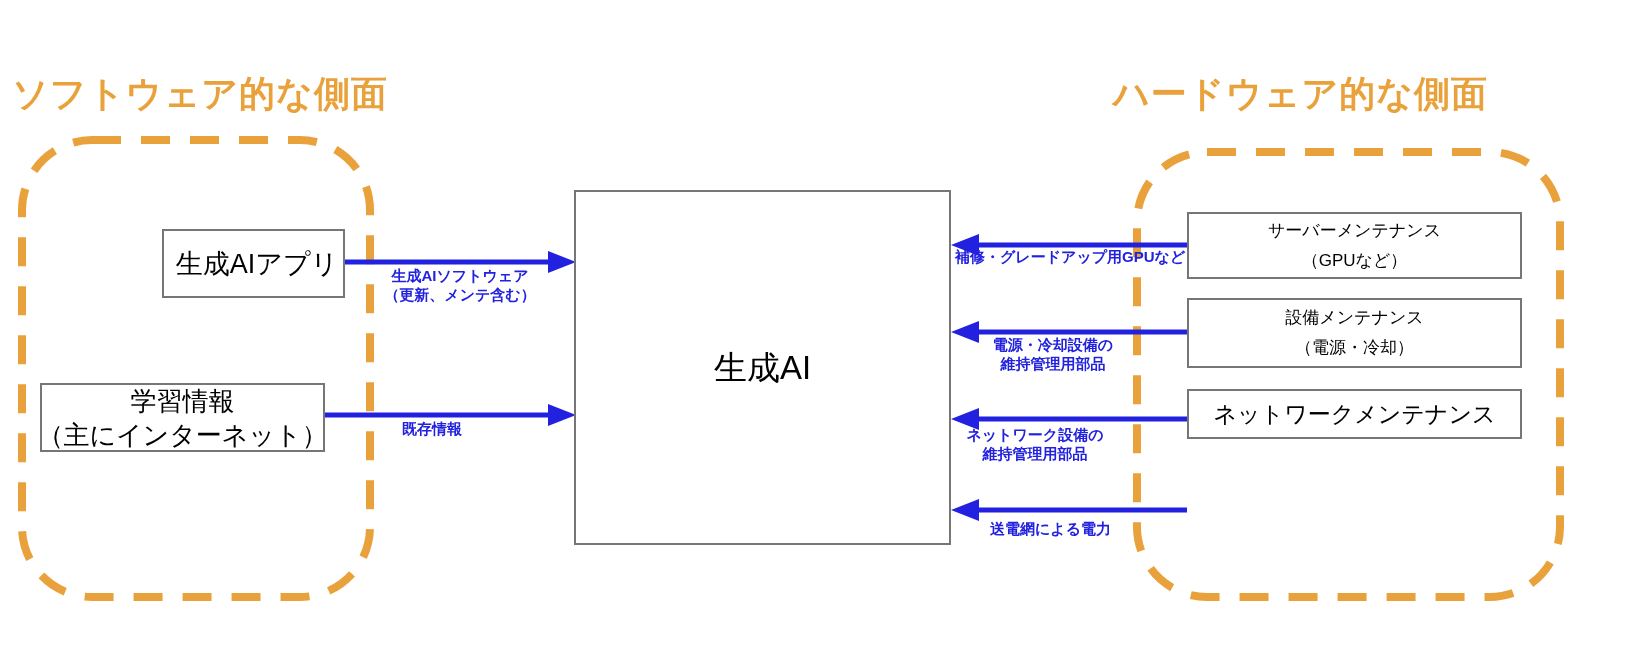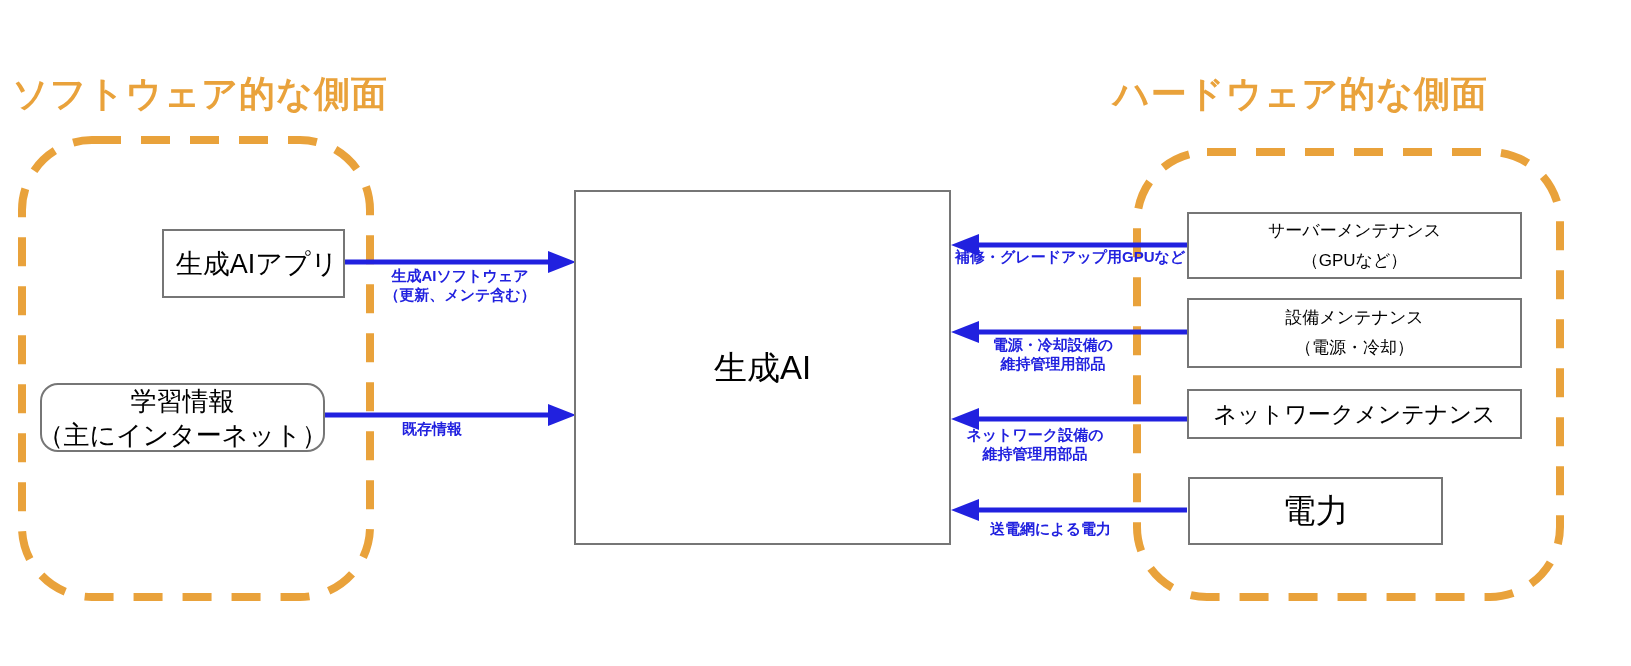--- a/index.html
+++ b/index.html
@@ -115,21 +115,21 @@
     </g>
   </svg>
 
   <div class="section-heading" style="left:12px; top:70px;">ソフトウェア的な側面</div>
   <div class="section-heading" style="left:1113px; top:70px;">ハードウェア的な側面</div>
 
   <div class="node-box box-md" style="left:162px; top:229px; width:183px; height:69px;">
     <span>生成AIアプリ</span>
   </div>
 
-  <div class="node-box box-md2" style="left:40px; top:383px; width:285px; height:69px;border-radius:18px;">
+  <div class="node-box box-md2" style="left:40px; top:383px; width:285px; height:69px;">
     <span>学習情報</span>
     <span>（主にインターネット）</span>
   </div>
 
   <div class="node-box box-lg" style="left:574px; top:190px; width:377px; height:355px;">
     <span>生成AI</span>
   </div>
 
   <div class="node-box box-sm" style="left:1187px; top:212px; width:335px; height:67px;">
     <span>サーバーメンテナンス</span>
@@ -138,23 +138,20 @@
 
   <div class="node-box box-sm" style="left:1187px; top:298px; width:335px; height:70px;">
     <span>設備メンテナンス</span>
     <span>（電源・冷却）</span>
   </div>
 
   <div class="node-box box-sm1" style="left:1187px; top:389px; width:335px; height:50px;">
     <span>ネットワークメンテナンス</span>
   </div>
 
-  <div class="node-box box-lg" style="left:1188px; top:477px; width:255px; height:68px;">
-    <span>電力</span>
-  </div>
 
   <div class="flow-label" style="left:380px; top:266px; width:160px;">
     <span>生成AIソフトウェア</span>
     <span>（更新、メンテ含む）</span>
   </div>
 
   <div class="flow-label" style="left:377px; top:419px; width:110px;">
     <span>既存情報</span>
   </div>
 

